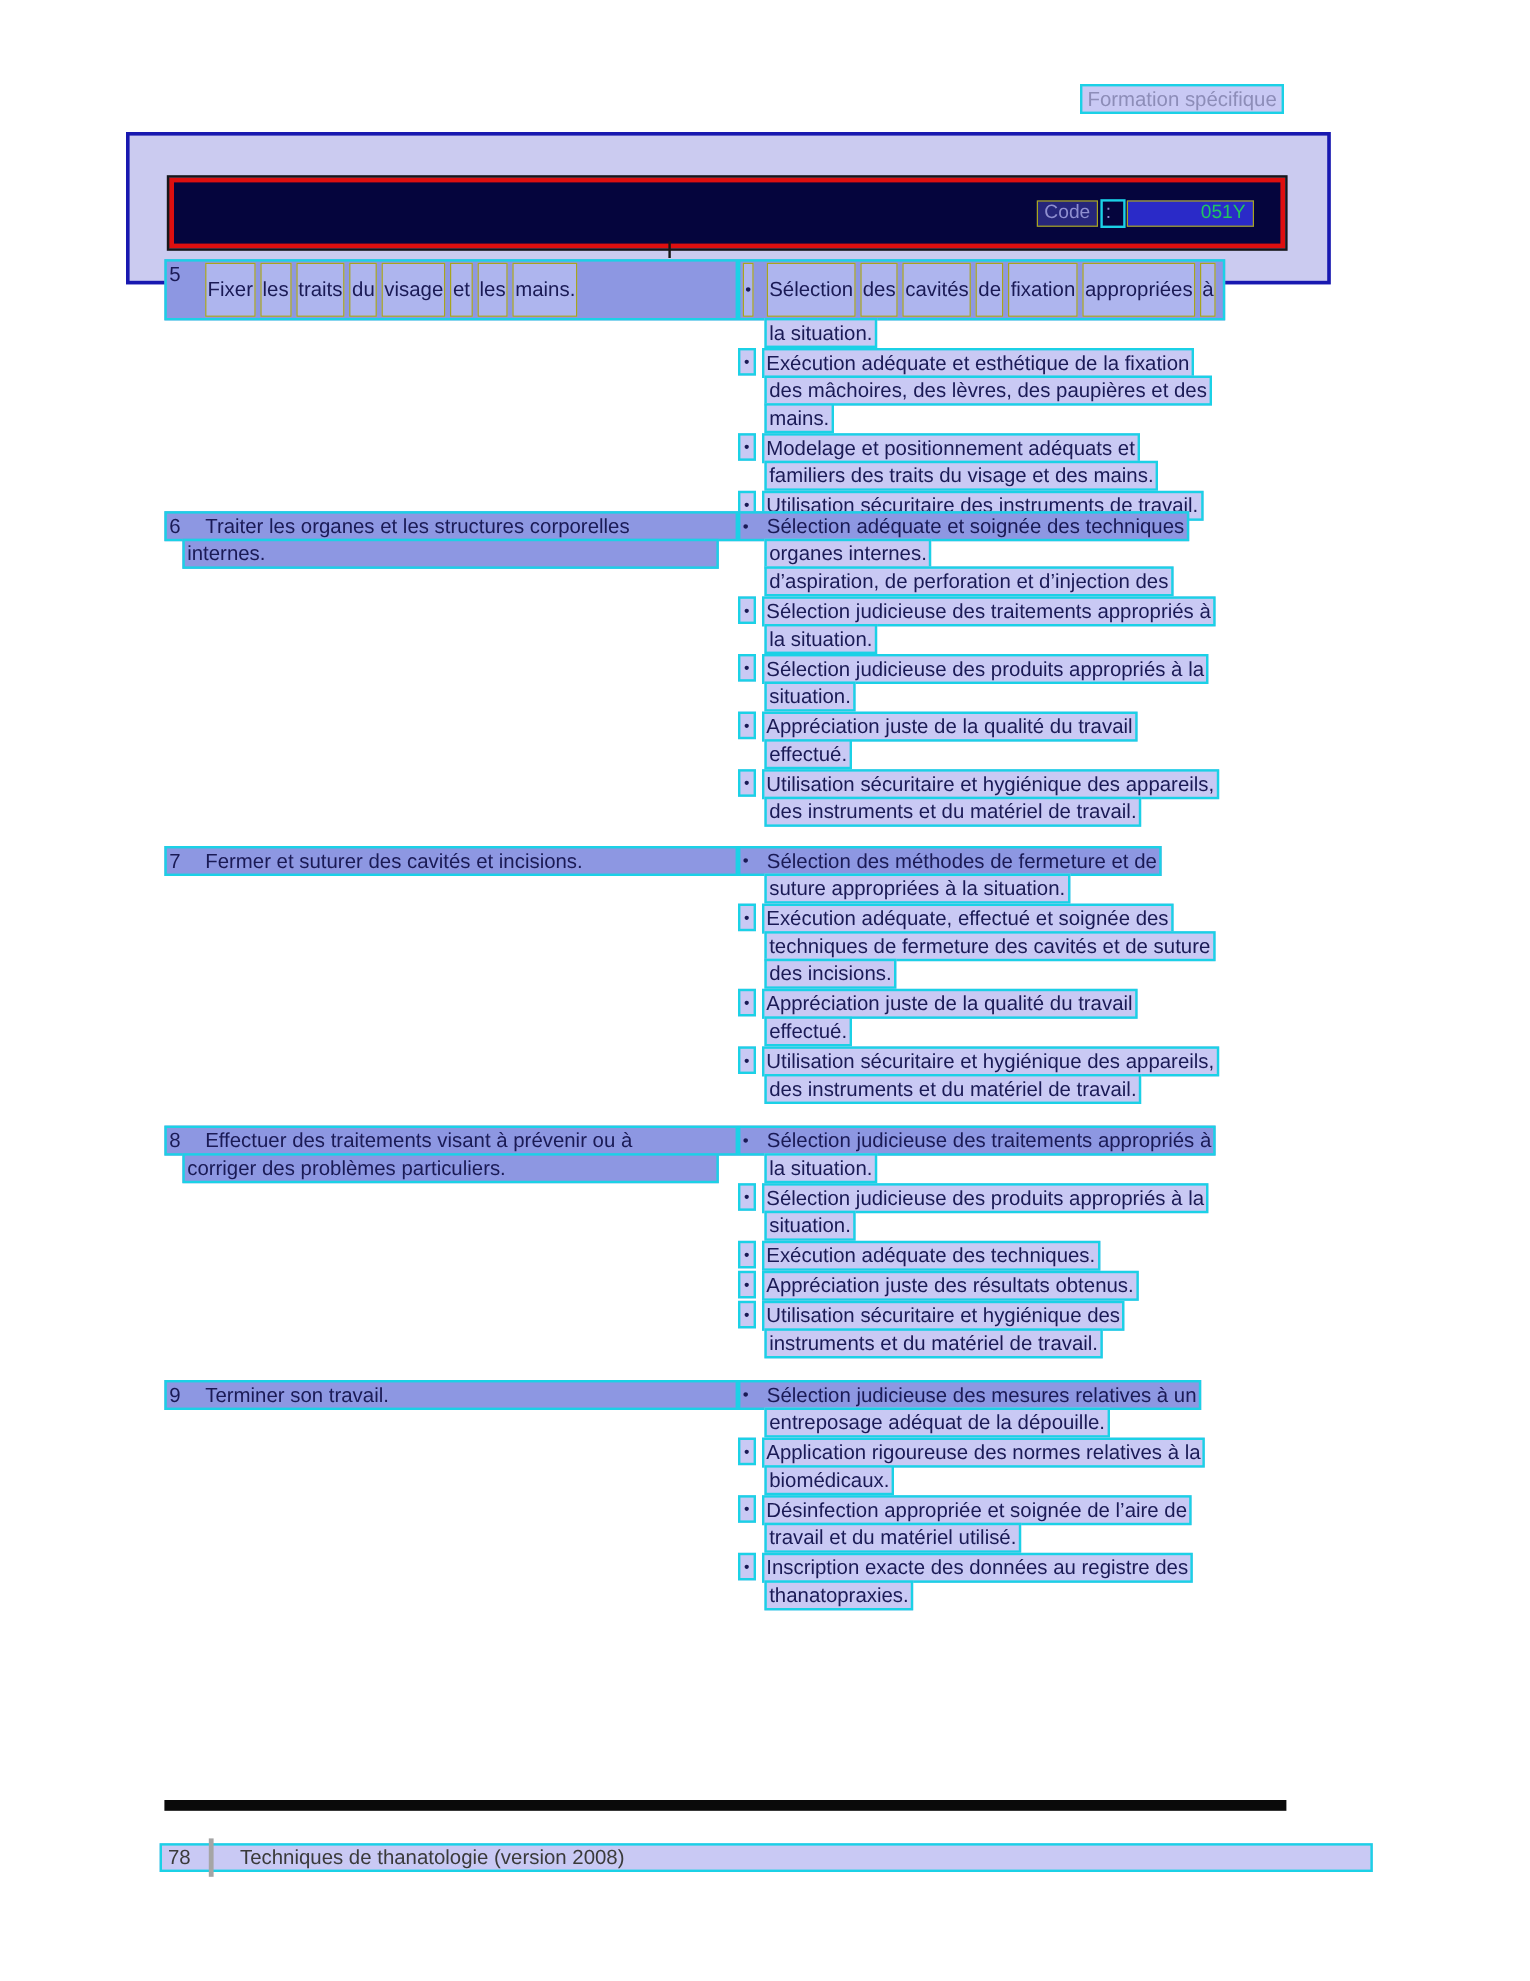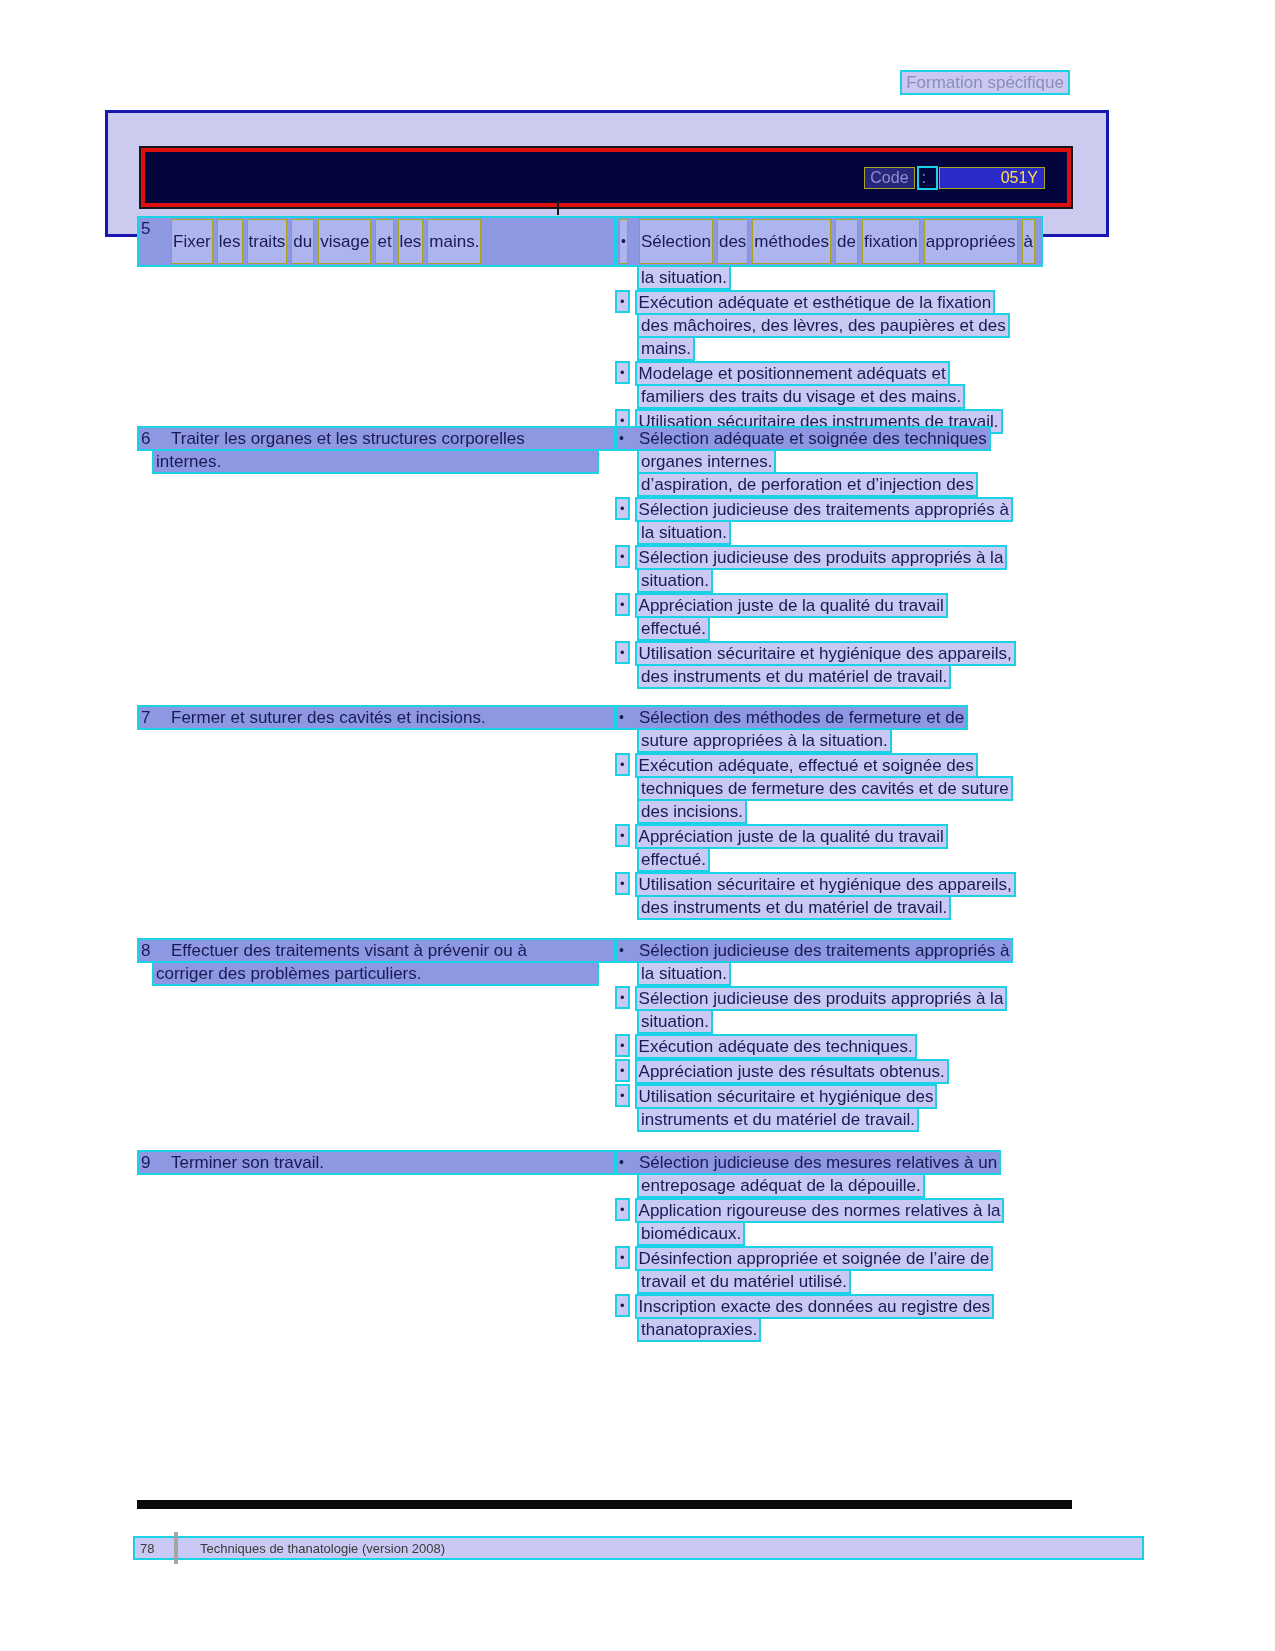--- a/index.html
+++ b/index.html
@@ -14,21 +14,21 @@
   .panel{position:absolute;left:105px;top:110px;width:1004px;height:127px;
          background:#cbcbf0;border:3px solid #1818b0;box-sizing:border-box;}
 
   
   .navy{position:absolute;left:141px;top:148px;width:930px;height:59px;box-sizing:border-box;
         background:#05053d;border:4px solid #de0f0f;outline:2px solid #16161a;
         display:flex;align-items:center;justify-content:flex-end;padding-right:22px;}
   .code-label{border:1px solid #a8a51c;background:#26267a;color:#8f8fd0;
               font-size:16px;padding:1px 5px;}
   .code-colon{border:2px solid #1bd1e6;color:#8f8fd0;font-size:16px;padding:1px 10px 1px 3px;margin-left:2px;}
-  .code-value{border:1px solid #a8a51c;background:#2a2ac8;color:#fde047;font-size:16px;
+  .code-value{border:1px solid #a8a51c;background:#2a2ac8;color:#22c55e;font-size:16px;
               padding:1px 6px;width:92px;text-align:right;margin-left:1px;}
   .tick{position:absolute;left:557px;top:201px;width:2px;height:14px;background:#161616;}
 
   
   #rows{position:absolute;left:137px;top:0;width:940px;}
   .row{position:absolute;display:flex;align-items:flex-start;left:0;}
   .col-left{width:478px;flex:0 0 478px;}
   .col-right{flex:0 0 auto;}
 
   .tline,.bl-box,.marker-box{border:2px solid #1bd1e6;box-sizing:content-box;
@@ -53,21 +53,21 @@
   .marker-box{padding:1px 3px;margin-right:5px;font-size:13px;line-height:17px;}
   .markercell{font-size:14px;}
 
   
   .wbox{border:1px solid #a8a51c;background:#aeb5ee;padding:12px 1px;margin-right:4px;display:inline-block;}
 
   
   .rule{position:absolute;left:137px;top:1500px;width:935px;height:9px;background:#0a0a0a;}
   .footer{position:absolute;left:133px;top:1536px;width:1007px;height:20px;box-sizing:content-box;
           background:#c9c9f4;border:2px solid #1bd1e6;display:flex;align-items:center;
-          font-size:13px;color:#3a3a3a;}
+          font-size:17px;color:#3a3a3a;}
   .footer .pnum{margin-left:5px;width:34px;}
   .vbar{width:4px;height:32px;background:#a5a5a5;margin-right:22px;flex:0 0 4px;}
 </style>
 </head>
 <body>
 
 <div class="page">
 
   <div class="top-label">Formation spécifique</div>
 
@@ -86,21 +86,21 @@
           <div class="tline dark-bg first full">
             <span class="num">5</span>
             <span><span class="wbox">Fixer</span><span class="wbox">les</span><span class="wbox">traits</span><span class="wbox">du</span><span class="wbox">visage</span><span class="wbox">et</span><span class="wbox">les</span><span class="wbox">mains.</span></span>
           </div>
         </div>
         <div class="col-right">
           <div class="bullet first">
             <div class="bl lead">
               <div class="bl-row-first">
                 <span class="markercell"><span class="wbox">•</span></span>
-                <span><span class="wbox">Sélection</span><span class="wbox">des</span><span class="wbox">méthodes</span><span class="wbox">de</span><span class="wbox">fixation</span><span class="wbox">appropriées</span><span class="wbox">à</span></span>
+                <span><span class="wbox">Sélection</span><span class="wbox">des</span><span class="wbox">cavités</span><span class="wbox">de</span><span class="wbox">fixation</span><span class="wbox">appropriées</span><span class="wbox">à</span></span>
               </div>
             </div>
             <div class="bl">
               <span class="bl-indent"></span>
               <span class="bl-box light-bg">la situation.</span>
             </div>
           </div>
           <div class="bullet">
             <div class="bl">
               <span class="marker-box light-bg">•</span>

